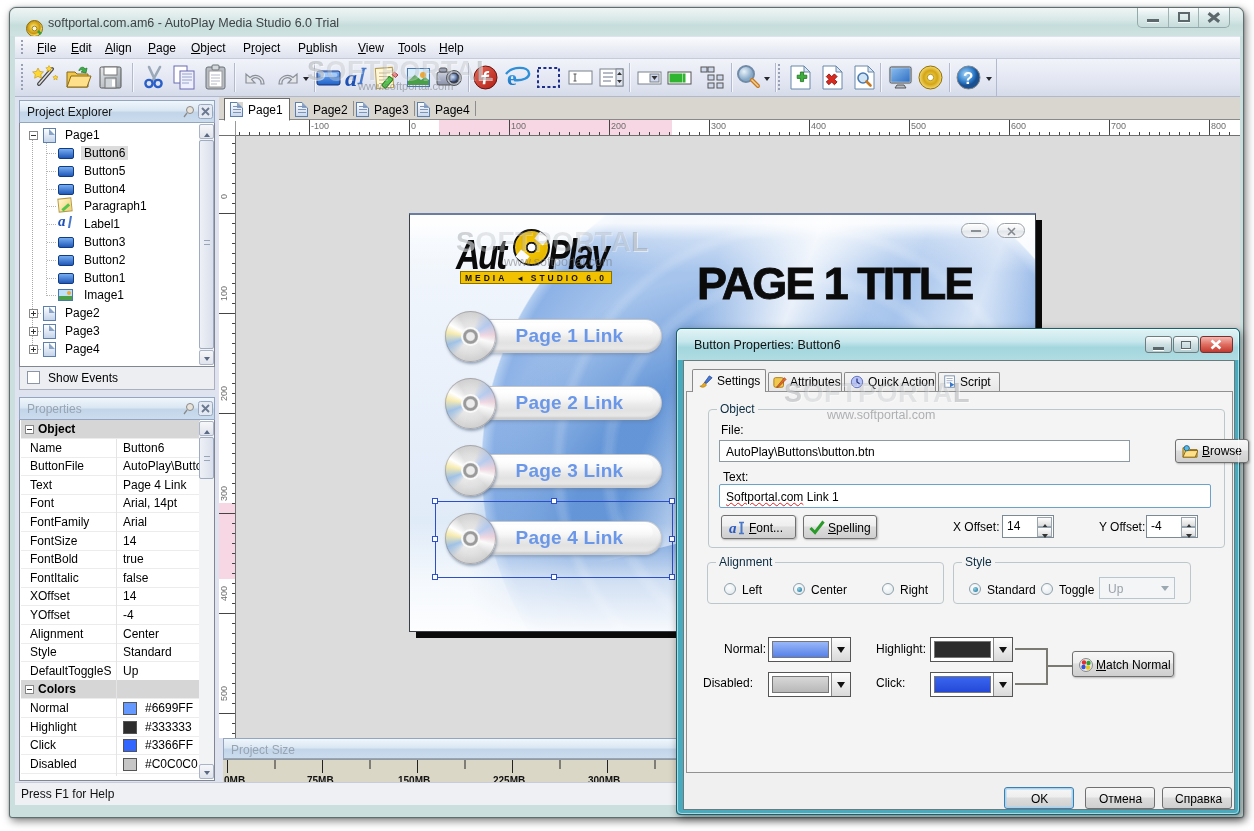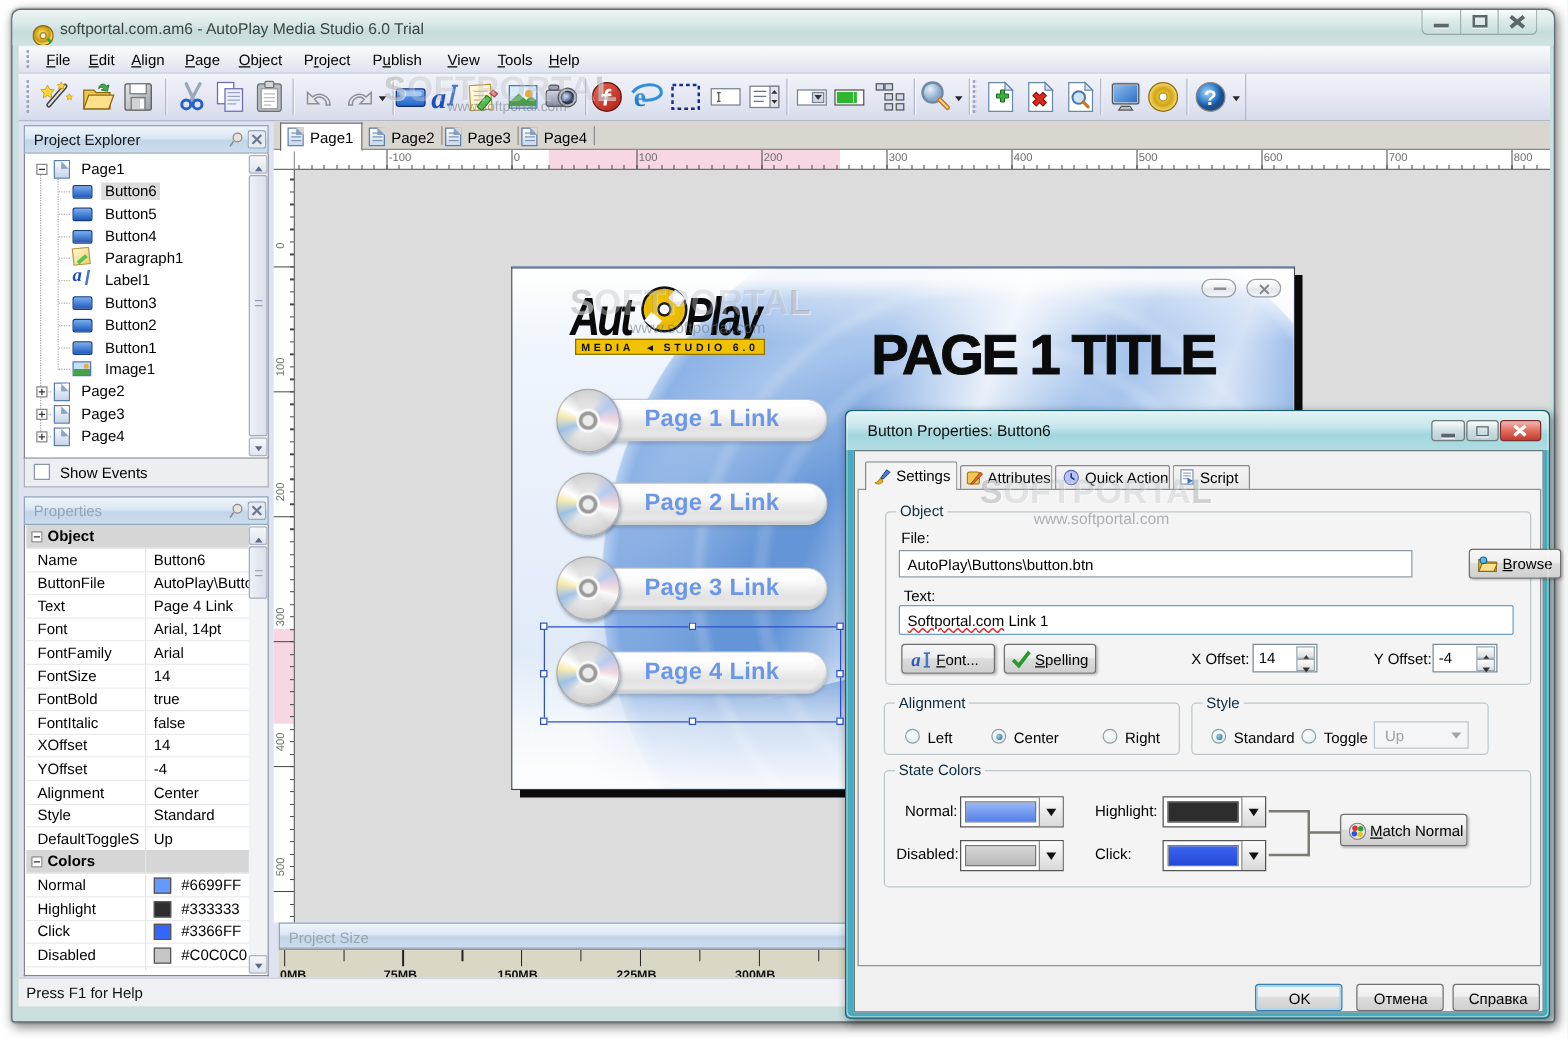--- a/index.html
+++ b/index.html
@@ -931,34 +931,31 @@
             <label>Style</label>
           </div>
         <span class="radio sel" style="left:282px;top:191px;"></span>
           <span class="vlabel" style="left:300px;top:191px;">Standard</span>
         <span class="radio" style="left:354px;top:191px;"></span>
           <span class="vlabel" style="left:372px;top:191px;">Toggle</span>
         <div class="vinput" style="left:412px;top:185px;width:76px;height:22px;background:#f4f5f6;border-color:#b8c6d0;">
             <span style="position:absolute;left:8px;top:4px;color:#9aa2aa;">Up</span>
             <span style="position:absolute;right:5px;top:8px;border:4px solid transparent;border-top:5px solid #9aa8b0;"></span>
           </div>
-        <div class="gbox" style="left:20px;top:224px;width:518px;height:94px;">
-            <label>State Colors</label>
-          </div>
         <span class="vlabel" style="left:37px;top:250px;">Normal:</span>
         <div class="ccombo" style="left:81px;top:245px;">
             <span class="cw" style="background:linear-gradient(180deg,#9ab8f8,#5580e8);"></span>
             <span class="ca"></span>
           </div>
         <span class="vlabel" style="left:189px;top:250px;">Highlight:</span>
         <div class="ccombo" style="left:243px;top:245px;">
             <span class="cw" style="background:#2d2d2d;"></span>
             <span class="ca"></span>
           </div>
-        <span class="vlabel" style="left:30px;top:284px;text-align:center;">Disabled:</span>
+        <span class="vlabel" style="left:16px;top:284px;text-align:center;">Disabled:</span>
         <div class="ccombo" style="left:81px;top:280px;">
             <span class="cw" style="background:linear-gradient(180deg,#d8d8d8,#b8b8b8);"></span>
             <span class="ca"></span>
           </div>
         <span class="vlabel" style="left:189px;top:284px;">Click:</span>
         <div class="ccombo" style="left:243px;top:280px;">
             <span class="cw" style="background:linear-gradient(180deg,#3a66f0,#2448d8);"></span>
             <span class="ca"></span>
           </div>
         <div style="position:absolute;left:328px;top:256px;width:33px;height:2px;background:#7a7a72;"></div>

